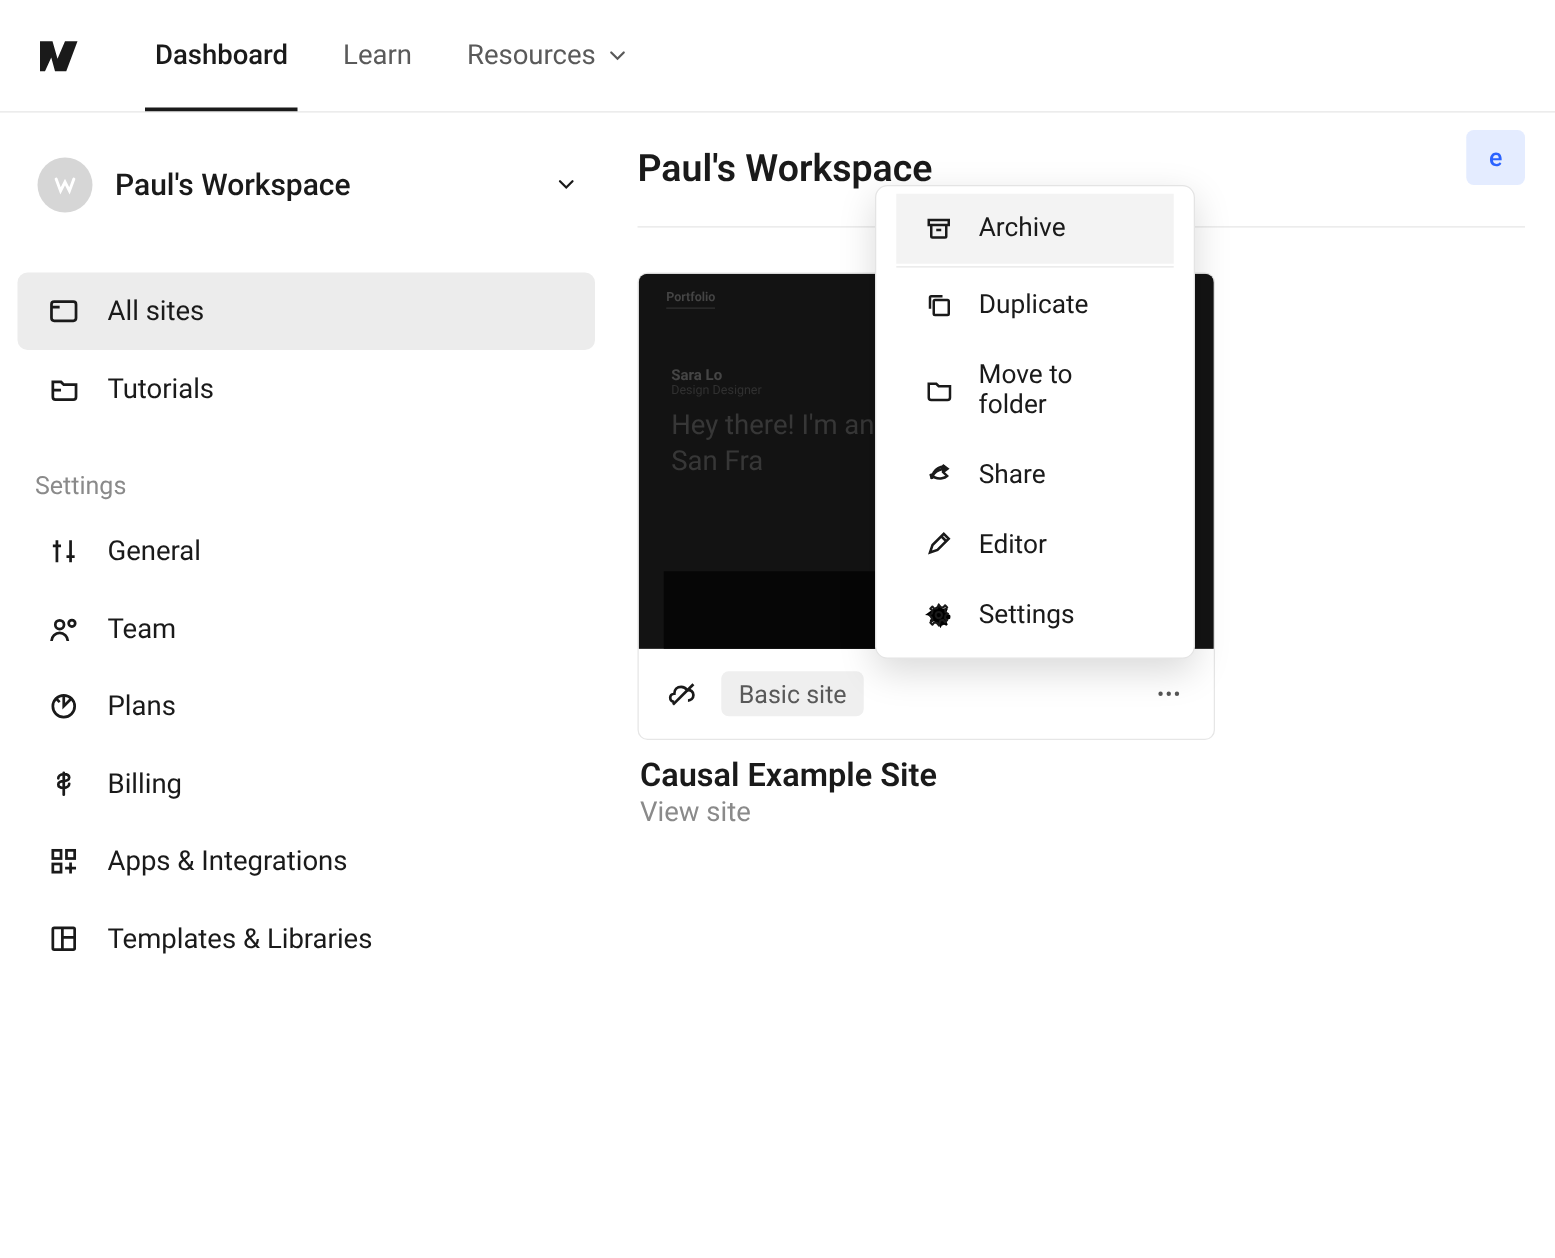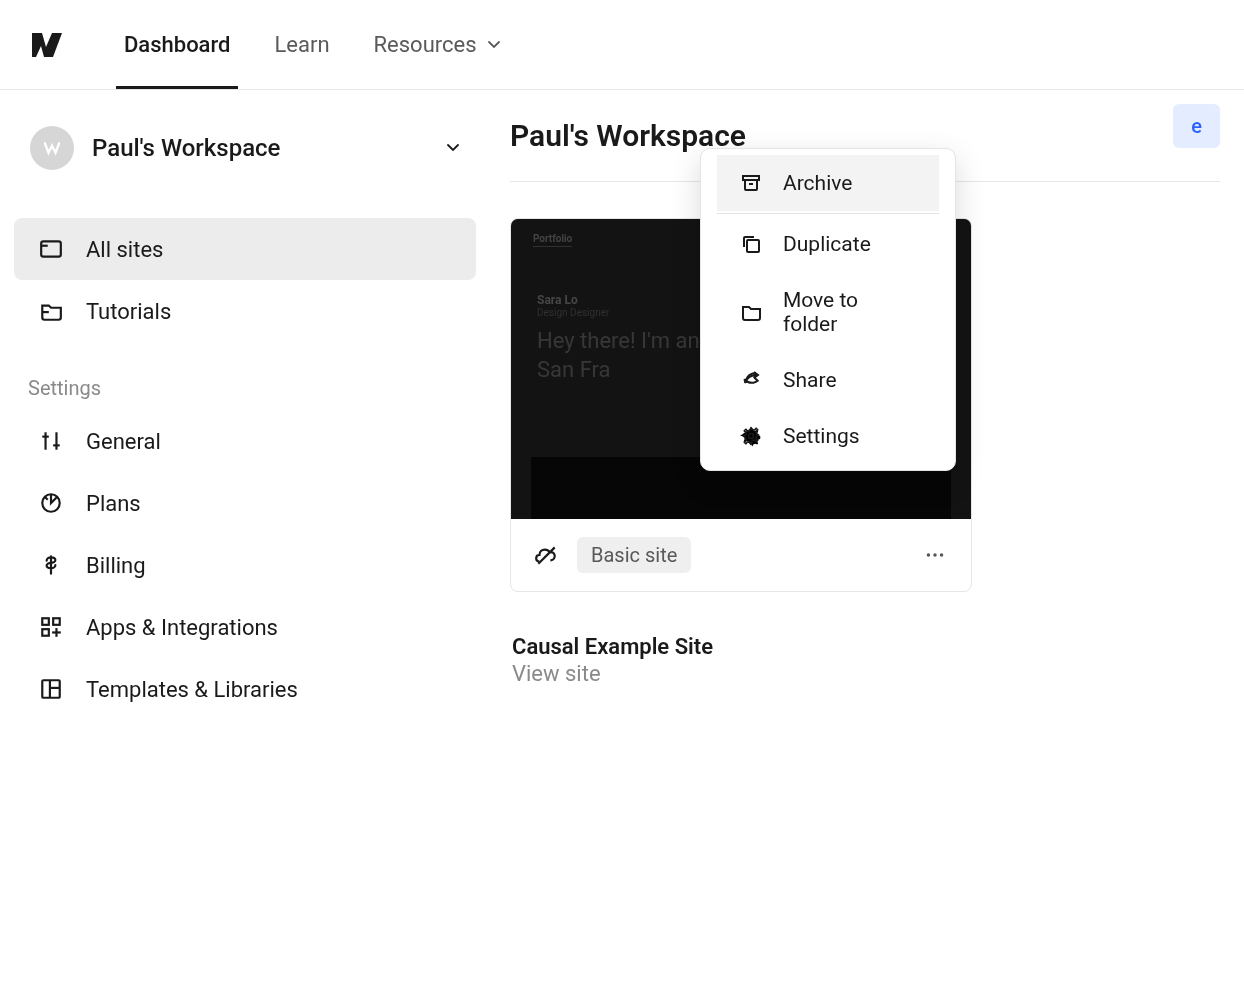--- a/index.html
+++ b/index.html
@@ -251,23 +251,22 @@
     display: flex;
     align-items: center;
     justify-content: center;
     cursor: pointer;
     color: #555;
   }
   .site-meta {
     padding: 14px 0 0 2px;
   }
   .site-title {
-    font-size: 22px;
+    font-size: 26px;
     font-weight: 600;
-    margin-top: 28px;
   }
   .site-link {
     font-size: 22px;
     color: #8a8a8a;
     margin-top: 2px;
     cursor: pointer;
   }
   
   .context-menu {
     position: absolute;
@@ -458,20 +457,28 @@
 
     <div class="side-heading">Settings</div>
     <div id="sidebar-settings">
         <div class="side-item">
           <span class="side-icon">
             <svg viewBox="0 0 22 22" width="24" height="24">
               <use href="#i-sliders"></use>
             </svg>
           </span>
           <span>General</span>
+        </div>
+        <div class="side-item">
+          <span class="side-icon">
+            <svg viewBox="0 0 22 22" width="24" height="24">
+              <use href="#i-team"></use>
+            </svg>
+          </span>
+          <span>Team</span>
         </div>
         <div class="side-item">
           <span class="side-icon">
             <svg viewBox="0 0 22 22" width="24" height="24">
               <use href="#i-plans"></use>
             </svg>
           </span>
           <span>Plans</span>
         </div>
         <div class="side-item">
@@ -575,18 +582,26 @@
       <span class="ctx-icon">
         <svg viewBox="0 0 22 22" width="22" height="22">
           <use href="#i-share"></use>
         </svg>
       </span>
       <span>Share</span>
     </div>
     <div class="context-item">
       <span class="ctx-icon">
         <svg viewBox="0 0 22 22" width="22" height="22">
+          <use href="#i-pencil"></use>
+        </svg>
+      </span>
+      <span>Editor</span>
+    </div>
+    <div class="context-item">
+      <span class="ctx-icon">
+        <svg viewBox="0 0 22 22" width="22" height="22">
           <use href="#i-gear"></use>
         </svg>
       </span>
       <span>Settings</span>
     </div>
   </div>
 
 </body></html>

